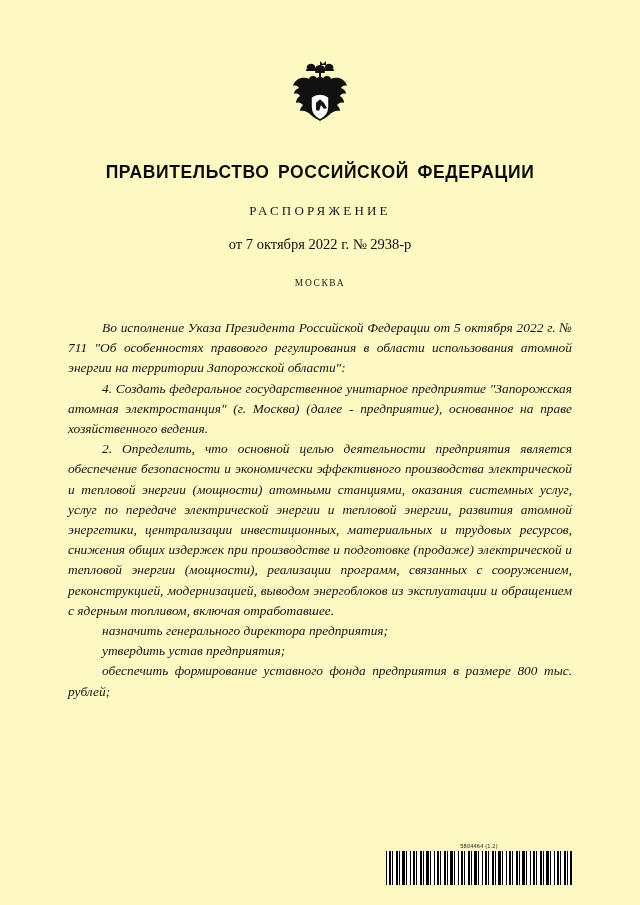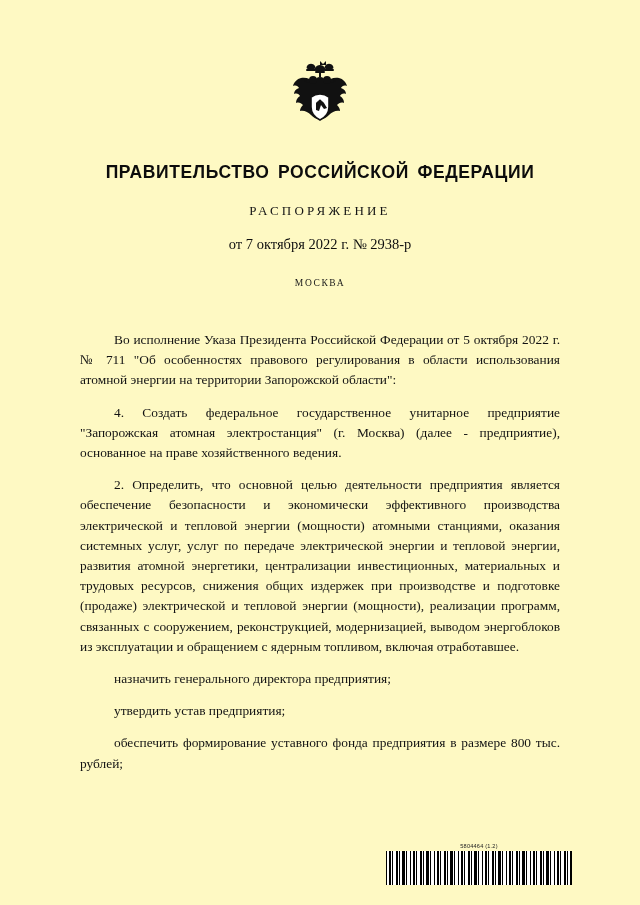--- a/index.html
+++ b/index.html
@@ -88,24 +88,25 @@
     position: absolute;
     top: 318px;
     left: 68px;
     width: 504px;
     font-size: 13.4px;
     line-height: 20.2px;
     text-align: justify;
     color: #131313;
   }
   .body-text p {
-    margin: 12px;
+    margin: 0;
     text-indent: 34px;
     text-align: justify;
     text-justify: inter-word;
+    font-style: italic;
   }
 
   
   .barcode-block {
     position: absolute;
     left: 386px;
     top: 843px;
     width: 186px;
   }
   .barcode-label {

